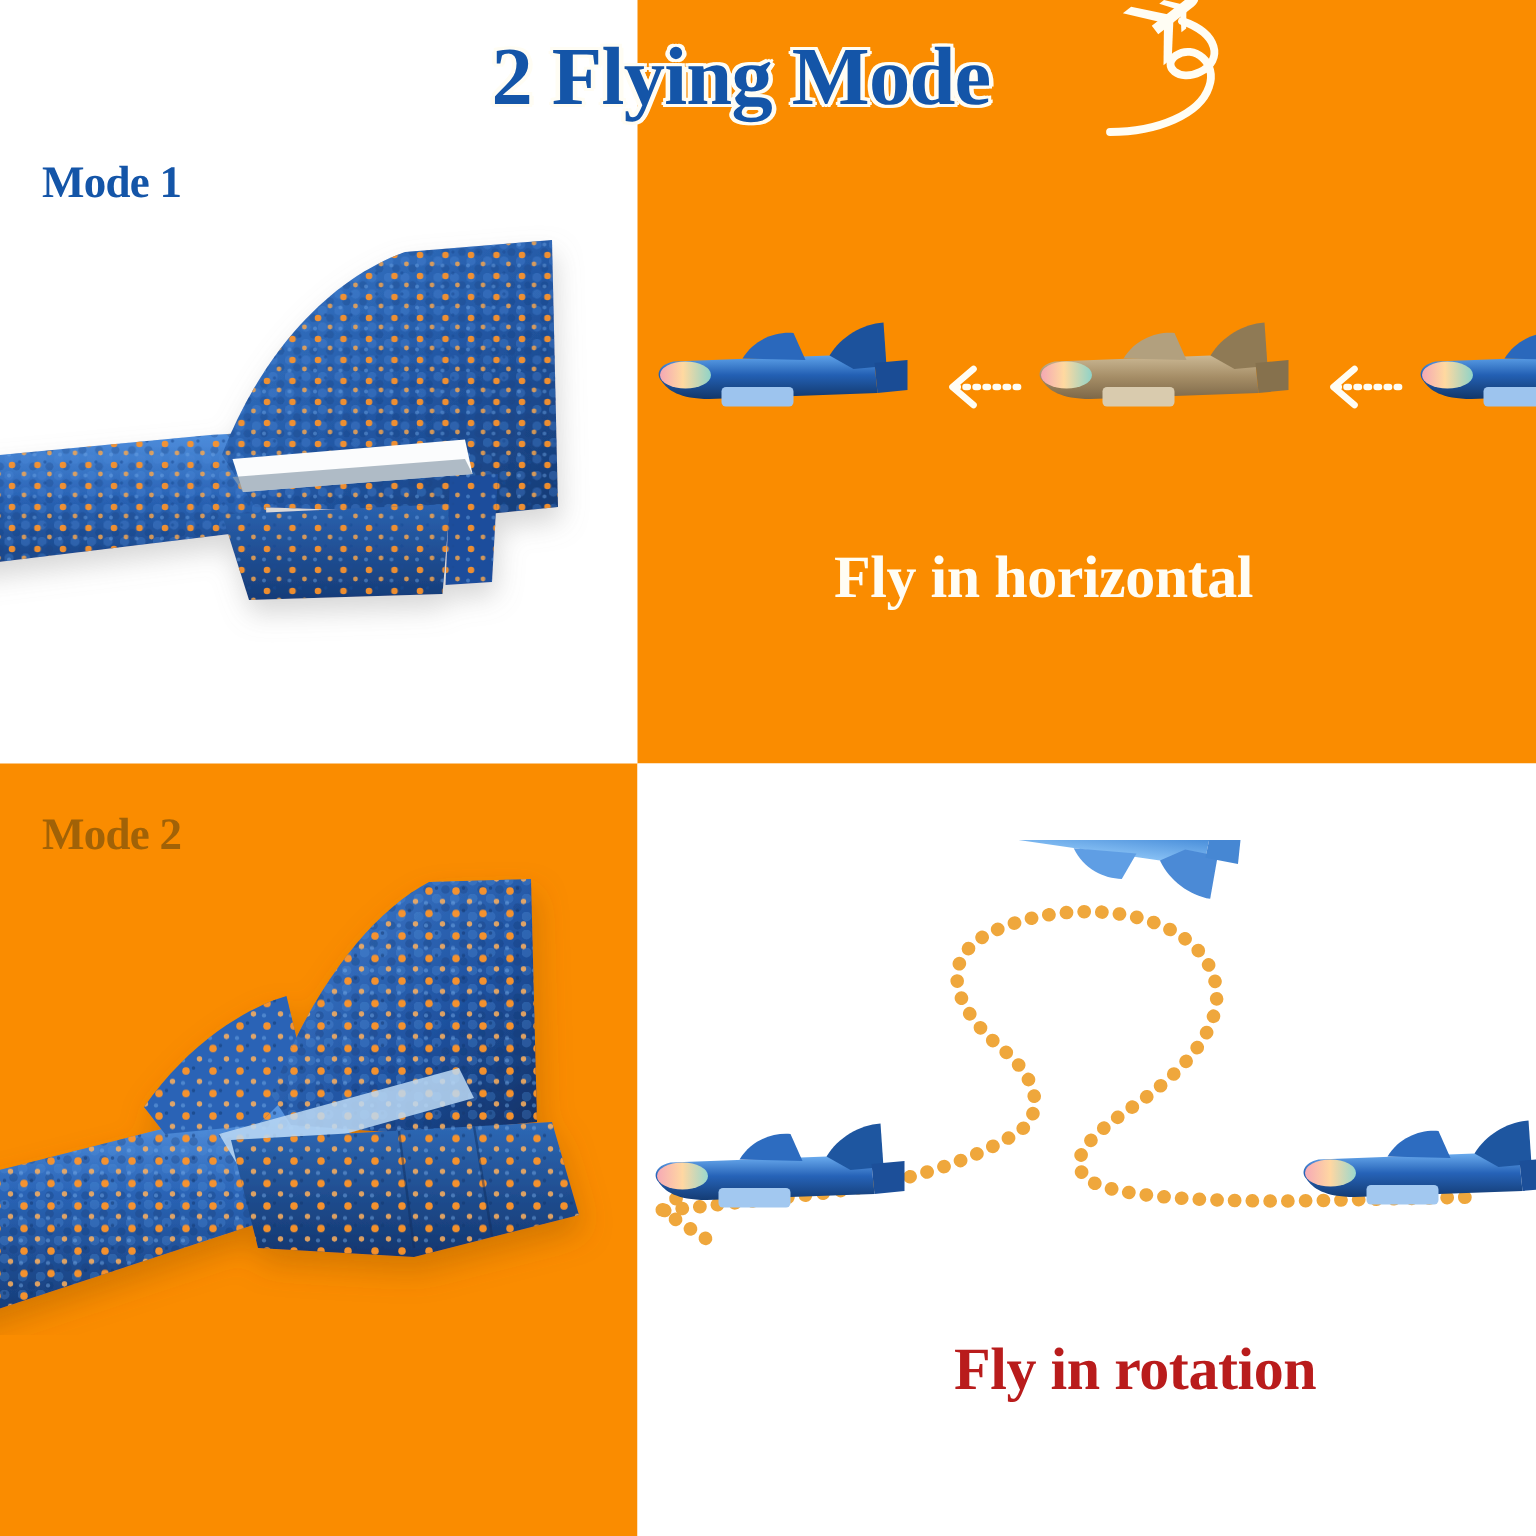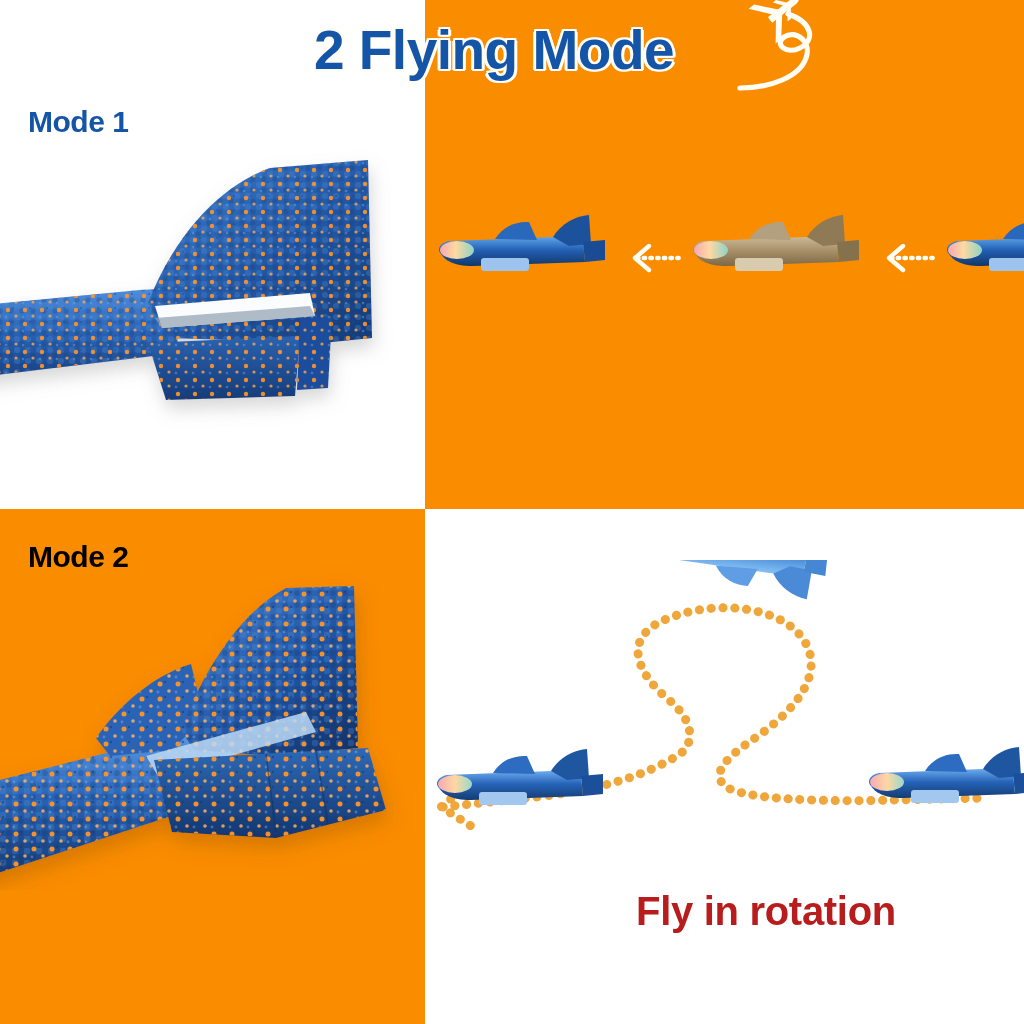--- a/index.html
+++ b/index.html
@@ -5,21 +5,21 @@
   html, body {
     margin: 0;
     padding: 0;
     background: #ffffff;
   }
   #page {
     position: relative;
     width: 1024px;
     height: 1024px;
     overflow: hidden;
-    font-family: Liberation Sans, sans-serif;
+    font-family: Liberation Serif, serif;
     background: #ffffff;
   }
 
   
   .quad { position: absolute; }
   #quad-tl { left: 0;     top: 0;     width: 425px; height: 509px; background: #ffffff; }
   #quad-tr { left: 425px; top: 0;     width: 599px; height: 509px; background: #fa8c00; }
   #quad-bl { left: 0;     top: 509px; width: 425px; height: 515px; background: #fa8c00; }
   #quad-br { left: 425px; top: 509px; width: 599px; height: 515px; background: #ffffff; }
 
@@ -55,21 +55,21 @@
 
   
   .mode-label {
     position: absolute;
     font-size: 30px;
     font-weight: bold;
     letter-spacing: -0.5px;
     z-index: 5;
   }
   #mode-1-label { left: 28px; top: 105px; color: #1455a8; }
-  #mode-2-label { left: 28px; top: 540px; color: #000000; }
+  #mode-2-label { left: 28px; top: 540px; color: #a16207; }
 
   .fly-caption {
     position: absolute;
     font-size: 40px;
     font-weight: bold;
     letter-spacing: -0.3px;
     z-index: 5;
   }
   #fly-horizontal-caption { left: 556px; top: 361px; color: #fffdf4; }
   #fly-rotation-caption   { left: 592px; top: 889px; color: #b91c1c; margin-left: 44px; }
@@ -276,20 +276,21 @@
     <g transform="translate(516,16)">
       <path d="M8,26 C4,22 6,15 16,13 L120,9 L150,14 L152,34 L40,38 C20,38 12,32 8,26 Z" fill="url(#miniBlue)"></path>
       <ellipse cx="24" cy="22" rx="17" ry="9" fill="url(#noseGlow)"></ellipse>
       <path d="M62,11 C70,-2 84,-7 96,-6 L104,12 Z" fill="#2a68bc"></path>
       <path d="M120,9 C128,-4 142,-12 156,-13 L158,16 L136,18 Z" fill="#1c529c"></path>
       <rect x="48" y="30" width="48" height="13" rx="3" fill="#9dc4ee"></rect>
       <path d="M150,14 L172,12 L172,32 L152,34 Z" fill="#1a4c95"></path>
     </g>
   </svg>
 
+  <div class="fly-caption" id="fly-horizontal-caption">Fly in horizontal</div>
 
   <svg id="rotation-scene" viewBox="0 0 599 300">
     <defs>
       <linearGradient id="rotBlue" x1="0" y1="0" x2="0" y2="1">
         <stop offset="0%" stop-color="#6aabee"></stop>
         <stop offset="45%" stop-color="#2663b8"></stop>
         <stop offset="100%" stop-color="#143c74"></stop>
       </linearGradient>
       <linearGradient id="rotBlueLight" x1="0" y1="0" x2="0" y2="1">
         <stop offset="0%" stop-color="#87c0f4"></stop>

